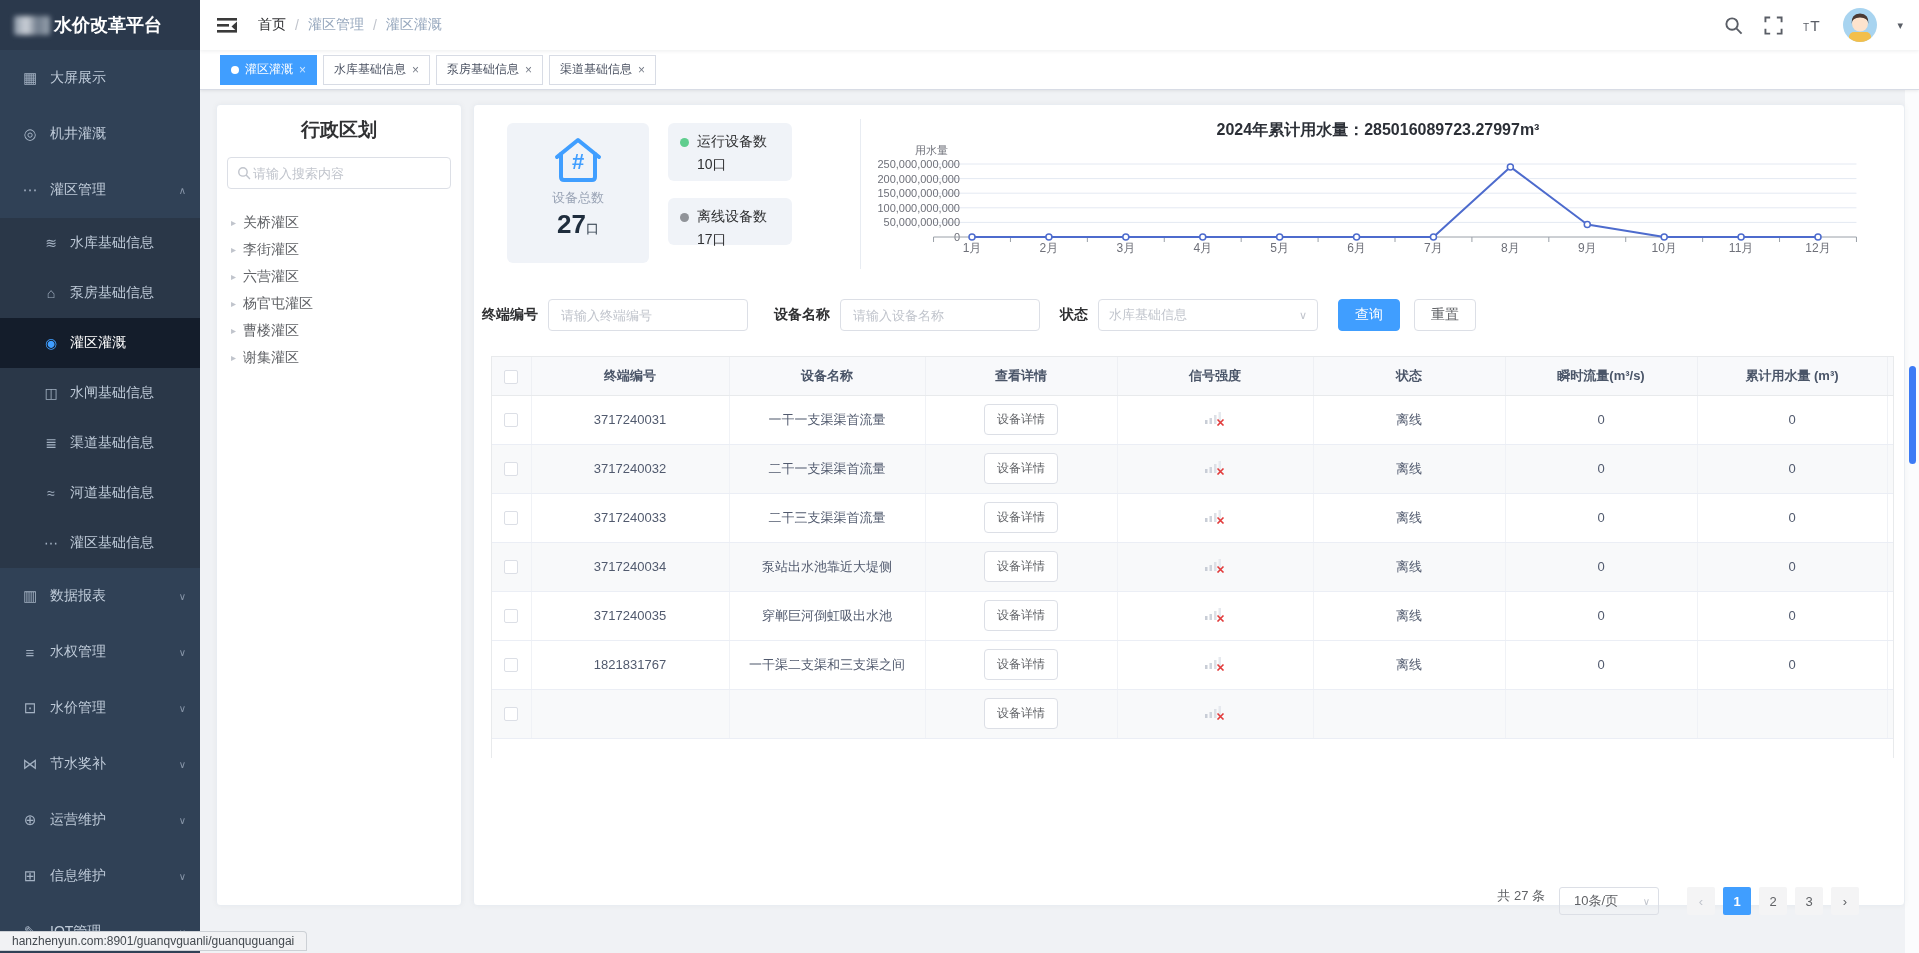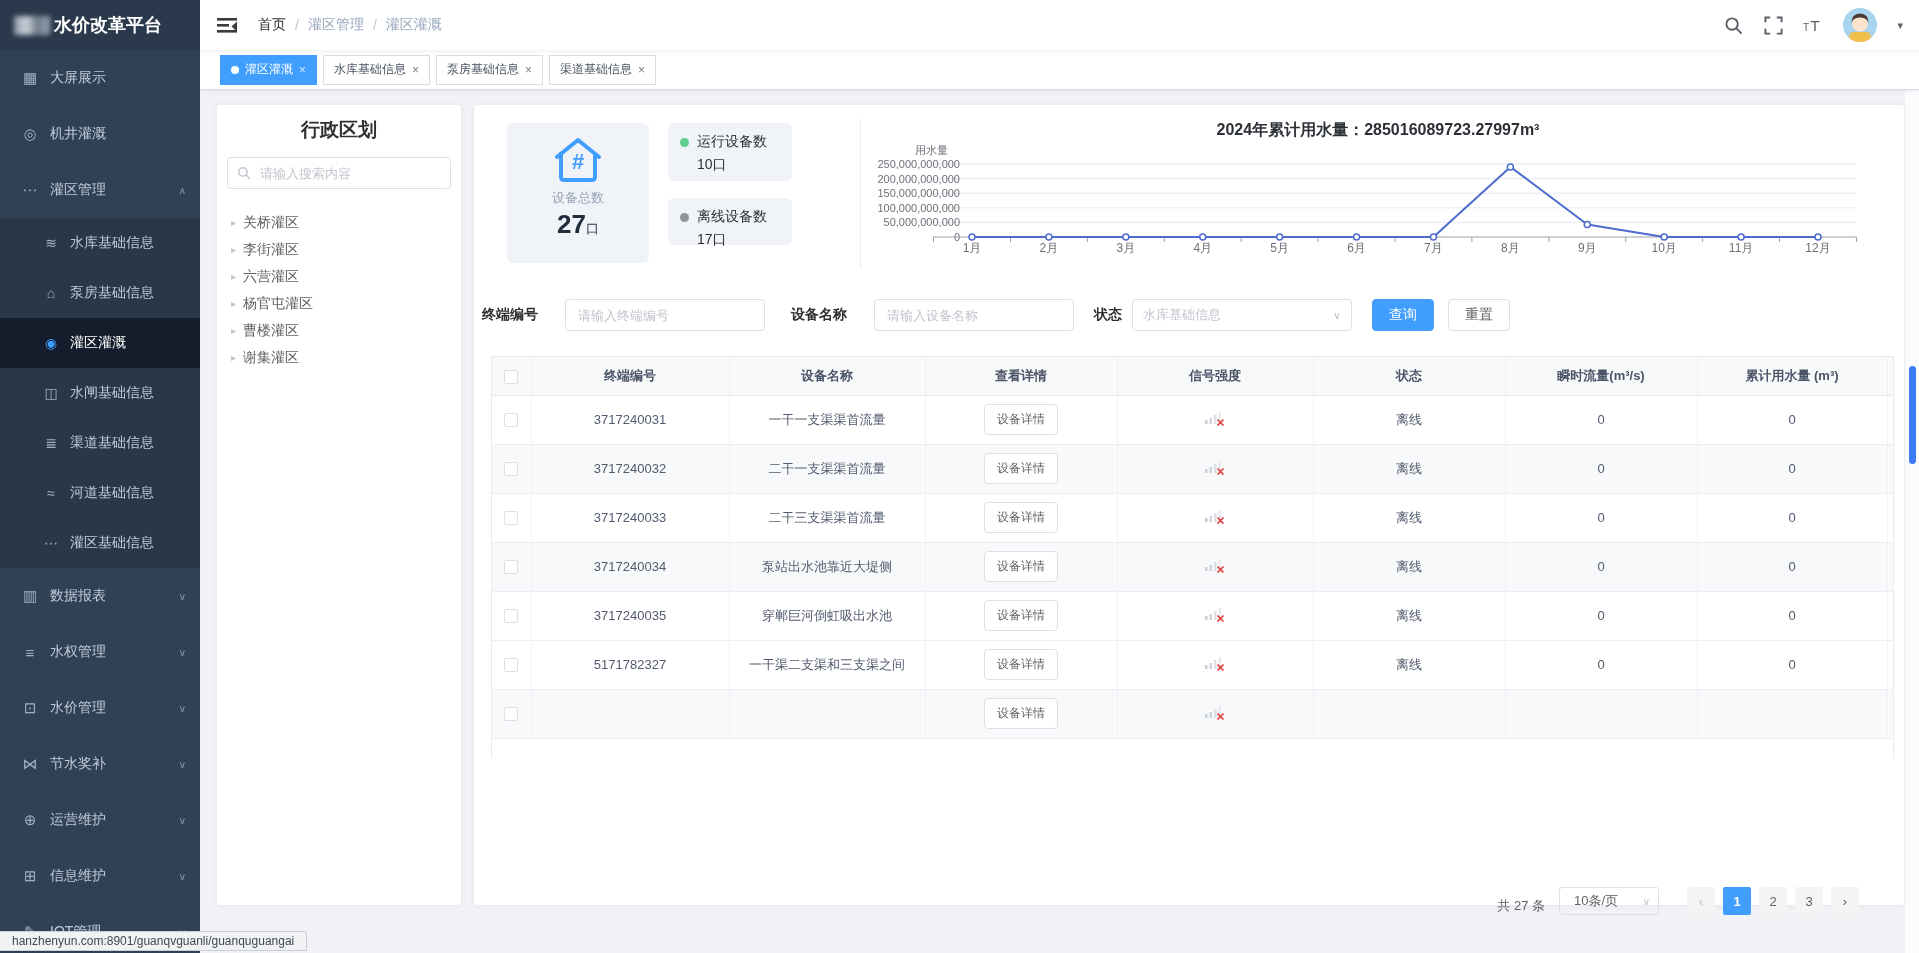--- a/index.html
+++ b/index.html
@@ -34,21 +34,21 @@
   
   .tabsbar { position:absolute; left:200px; top:50px; width:1719px; height:40px; background:#fff; border-bottom:1px solid #d8dce5; box-shadow:0 1px 3px 0 rgba(0,0,0,.08); display:flex; align-items:center; padding-left:20px; gap:6px; z-index:4; }
   .tag { height:30px; padding:0 10px; border:1px solid #d8dce5; background:#fff; color:#495060; font-size:12px; display:inline-flex; align-items:center; gap:6px; cursor:pointer; }
   .tag .tag-dot { display:none; width:8px; height:8px; border-radius:50%; background:#fff; }
   .tag.active { background:#409eff; border-color:#409eff; color:#fff; }
   .tag.active .tag-dot { display:inline-block; }
   .tag .tag-close { font-size:12px; color:inherit; opacity:.75; }
   
   .region-card { position:absolute; left:216px; top:104px; width:246px; height:802px; background:#fff; border-radius:4px; border:1px solid #e9edf2; box-shadow:0 0 6px rgba(0,0,0,.04); z-index:3; }
   .region-title { text-align:center; margin-top:12px; font-size:19px; font-weight:600; color:#303133; }
-  .region-search { margin:14px 10px 0; height:32px; border:1px solid #dcdfe6; border-radius:4px; display:flex; align-items:center; padding:0 9px; gap:7px; }
+  .region-search { margin:14px 10px 0; height:32px; border:1px solid #dcdfe6; border-radius:4px; display:flex; align-items:center; padding:0 9px; }
   .region-search input { border:none; outline:none; flex:1; font-size:13px; color:#606266; font-family:inherit; min-width:0; }
   .region-search input::placeholder { color:#c0c4cc; }
   .tree { margin:20px 0 0 14px; }
   .tree-item { height:27px; display:flex; align-items:center; gap:7px; font-size:14px; color:#606266; cursor:pointer; }
   .tree-caret { color:#c0c4cc; font-size:10px; }
   
   .main-card { position:absolute; left:473px; top:104px; width:1432px; height:802px; background:#fff; border-radius:4px; border:1px solid #e9edf2; box-shadow:0 0 6px rgba(0,0,0,.04); z-index:3; }
   .stat-big { position:absolute; left:33px; top:18px; width:142px; height:140px; background:#f0f3f8; border-radius:6px; text-align:center; }
   .stat-big svg { margin-top:10px; }
   .stat-big-label { font-size:13px; color:#99a3b5; margin-top:0px; }
@@ -62,39 +62,39 @@
   .stat-val { margin-left:17px; margin-top:5px; font-size:14px; color:#303133; }
   .stat-divider { position:absolute; left:386px; top:14px; width:1px; height:150px; background:#e8ecf2; }
   .chart-wrap { position:absolute; left:404px; top:8px; width:1018px; height:160px; }
   #chart-svg text { font-family:"Liberation Sans", sans-serif; }
   #chart-svg .tick { font-size:11px; fill:#6e7079; }
   #chart-svg .xlab { font-size:12px; fill:#6e7079; }
   #chart-svg .ctitle { font-size:16px; font-weight:bold; fill:#2b2f36; }
   
   .filter-row { position:absolute; left:8px; top:194px; height:32px; display:flex; align-items:center; }
   .f-label { font-size:14px; font-weight:bold; color:#303133; white-space:nowrap; }
-  .f-input { width:200px; height:32px; border:1px solid #dcdfe6; border-radius:4px; margin-left:27px; padding:0 12px; font-size:13px; color:#606266; outline:none; font-family:inherit; }
+  .f-input { width:200px; height:32px; border:1px solid #dcdfe6; border-radius:4px; margin-left:10px; padding:0 12px; font-size:13px; color:#606266; outline:none; font-family:inherit; }
   .f-input::placeholder { color:#c0c4cc; }
   .f-select { width:220px; height:32px; border:1px solid #dcdfe6; border-radius:4px; margin-left:10px; padding:0 10px; display:flex; align-items:center; justify-content:space-between; cursor:pointer; }
   .f-select .ph { font-size:13px; color:#c0c4cc; }
   .f-select .sel-caret { font-size:11px; color:#c0c4cc; }
   .btn { height:32px; border-radius:4px; font-size:14px; padding:0 16px; cursor:pointer; font-family:inherit; }
   .btn-primary { background:#409eff; border:1px solid #409eff; color:#fff; margin-left:20px; }
   .btn-plain { background:#fff; border:1px solid #dcdfe6; color:#606266; margin-left:14px; }
   .ml26 { margin-left:26px; } .ml20 { margin-left:20px; }
   
   .table-wrap { position:absolute; left:17px; top:251px; width:1403px; height:402px; overflow:hidden; border-top:1px solid #e8eaec; border-left:1px solid #e8eaec; border-right:1px solid #e8eaec; }
   table { width:1402px; border-collapse:collapse; table-layout:fixed; }
   th { height:38px; background:#f8f9fb; font-size:13px; font-weight:bold; color:#4a5568; border-bottom:1px solid #e8eaec; border-right:1px solid #eef0f4; text-align:center; }
   td { height:49px; font-size:13px; color:#515a6e; border-bottom:1px solid #ebeef5; border-right:1px solid #f0f2f6; text-align:center; }
   tr.even td { background:#f8f9fa; }
   .cb { display:inline-block; width:14px; height:14px; border:1px solid #dcdfe6; border-radius:2px; background:#fff; vertical-align:middle; cursor:pointer; }
   .detail-btn { padding:6px 12px; font-size:12px; color:#606266; background:#fff; border:1px solid #dcdfe6; border-radius:4px; cursor:pointer; font-family:inherit;text-align:right; }
   
-  .pagination { position:absolute; top:782px; right:45px; display:flex; align-items:flex-end; }
+  .pagination { position:absolute; top:782px; right:45px; display:flex; align-items:flex-start; }
   .pg-total { font-size:13px; color:#606266; margin-right:14px; }
   .pg-size { width:100px; height:28px; border:1px solid #dcdfe6; border-radius:3px; display:flex; align-items:center; justify-content:space-between; padding:0 8px 0 14px; margin-right:20px; cursor:pointer; }
   .pg-size .val { font-size:13px; color:#606266; }
   .pg-size .sel-caret { font-size:10px; color:#c0c4cc; }
   .page-btn { min-width:28px; height:28px; margin-left:8px; border:none; border-radius:2px; background:#f4f4f5; color:#606266; font-size:13px; display:flex; align-items:center; justify-content:center; cursor:pointer; font-family:inherit; }
   .page-btn.active { background:#409eff; color:#fff; font-weight:bold; }
   .page-btn.prev { color:#c0c4cc; }
   
   .right-gutter { position:absolute; right:0; top:90px; width:14px; height:863px; background:#fbfcfd; z-index:2; }
   .scroll-thumb { position:absolute; right:3px; top:366px; width:7px; height:98px; background:#3d7bf5; border-radius:4px; z-index:10; cursor:grab; }
@@ -520,21 +520,21 @@
         <path d="M13.5 9.5 L19.5 15.5 M19.5 9.5 L13.5 15.5" stroke="#e23b3b" stroke-width="1.6"></path>
       </svg>
     </td>
     <td>离线</td>
     <td>0</td>
     <td>0</td>
     <td></td>
   </tr>
           <tr>
     <td><span class="cb"></span></td>
-    <td>5171782327</td>
+    <td>1821831767</td>
     <td>一干渠二支渠和三支渠之间</td>
     <td><button class="detail-btn">设备详情</button></td>
     <td>
       <svg width="22" height="16" viewBox="0 0 22 16">
         <rect x="1" y="10" width="2.5" height="4" fill="#c8cdd6"></rect>
         <rect x="5.5" y="8" width="2.5" height="6" fill="#cfd4dc"></rect>
         <rect x="10" y="5" width="2.5" height="9" fill="#dde0e6"></rect>
         <rect x="14.5" y="2" width="2.5" height="12" fill="#e6e9ee"></rect>
         <path d="M13.5 9.5 L19.5 15.5 M19.5 9.5 L13.5 15.5" stroke="#e23b3b" stroke-width="1.6"></path>
       </svg>

